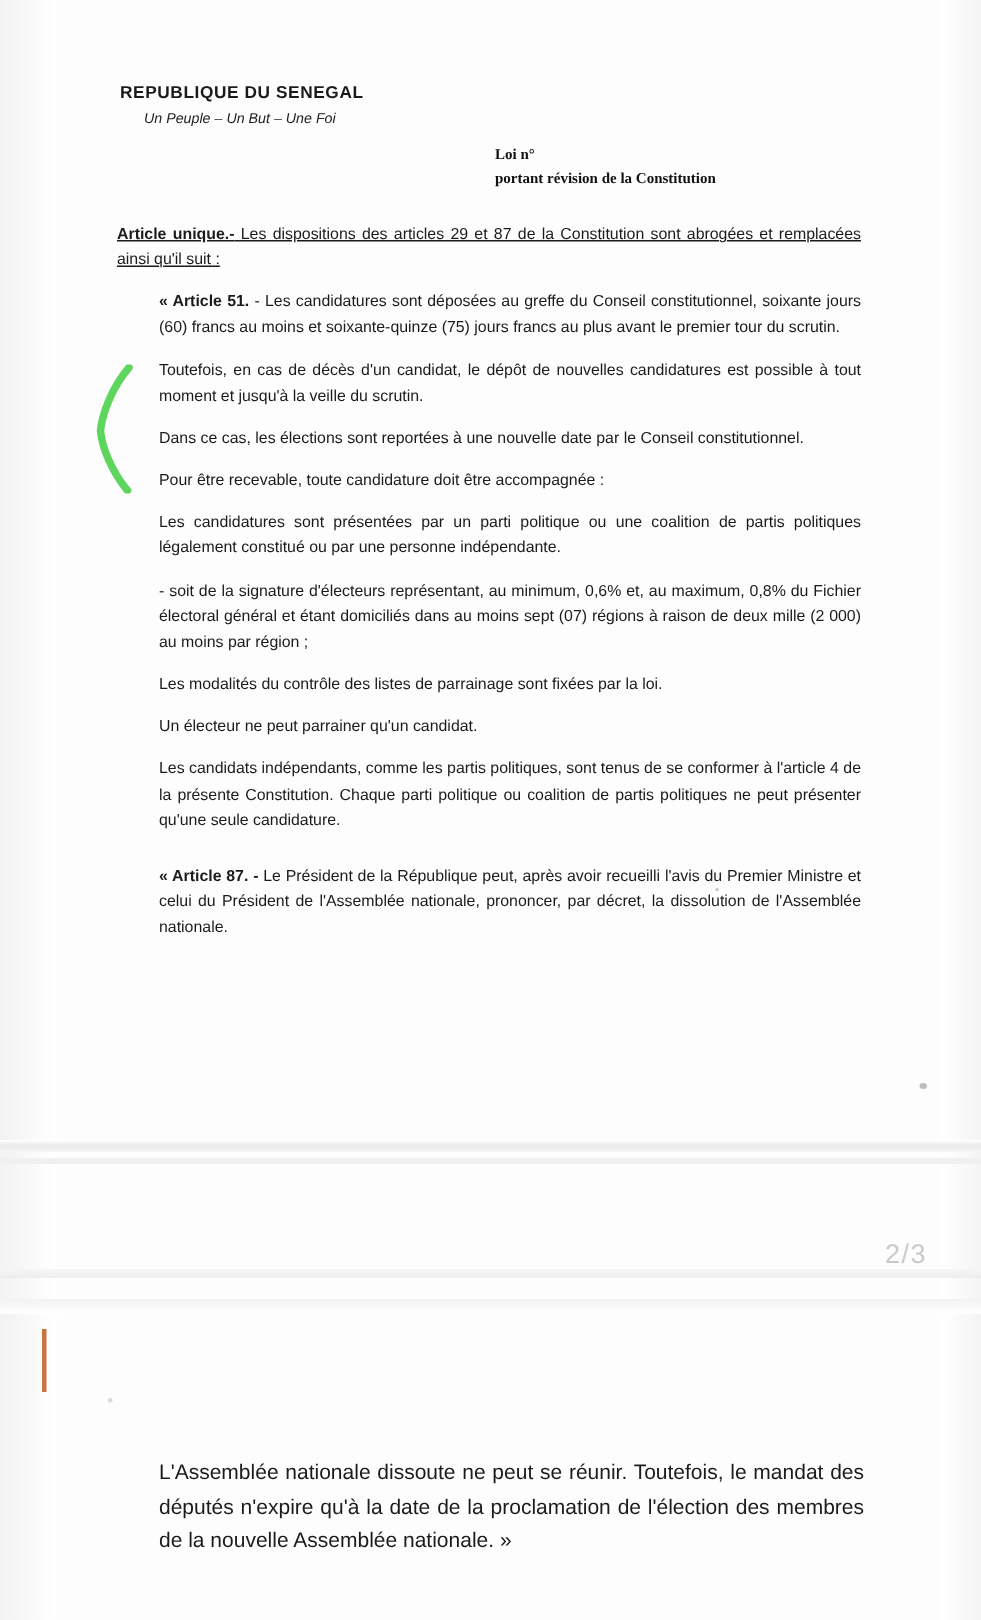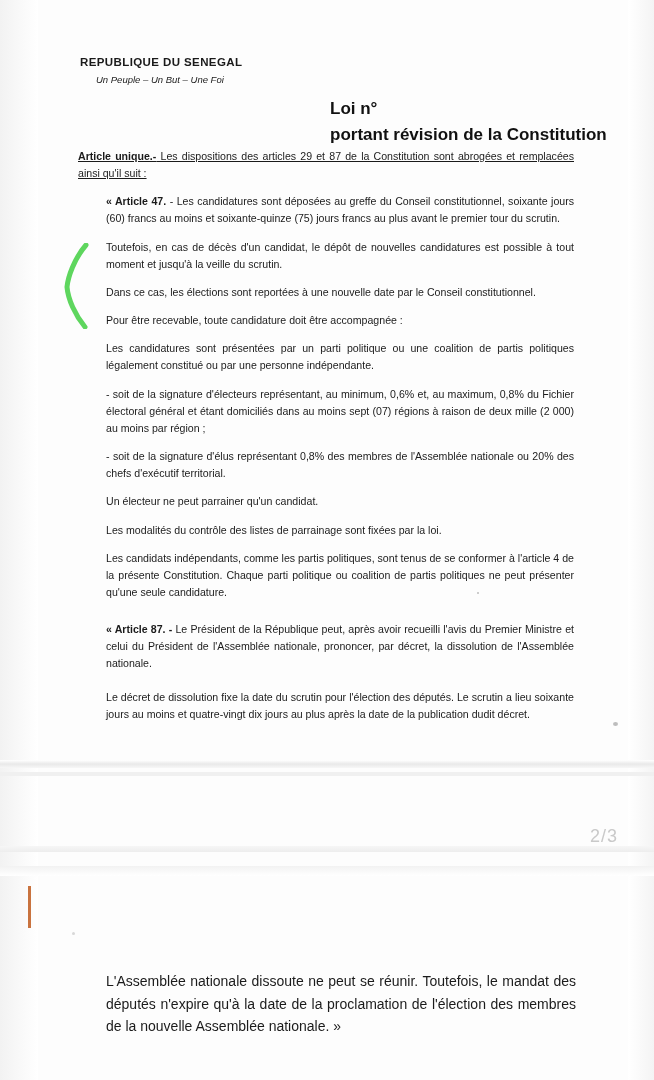--- a/index.html
+++ b/index.html
@@ -60,24 +60,25 @@
     font-style: italic;
     color: #222;
     margin-top: 6px;
     margin-left: 16px;
   }
 
   .law-head {
     position: absolute;
     left: 330px;
     top: 96px;
-    font-size: 17px;
+    font-size: 10px;
     font-weight: bold;
     line-height: 1.55;
     color: #111;
+    font-family: Liberation Serif, serif;
   }
 
   .body-text {
     position: absolute;
     left: 78px;
     top: 148px;
     width: 496px;
     font-size: 10.6px;
     line-height: 1.62;
     text-align: justify;
@@ -200,21 +201,21 @@
       <div>portant révision de la Constitution</div>
     </div>
 
     <div class="body-text">
 
       <p class="para first">
         <span class="b">Article unique.-</span><span> Les dispositions des articles 29 et 87 de la Constitution sont abrogées et remplacées ainsi qu'il suit :</span>
       </p>
 
       <p class="para indent">
-        <span class="b">« Article 47.</span><span> - Les candidatures sont déposées au greffe du Conseil constitutionnel, soixante jours (60) francs au moins et soixante-quinze (75) jours francs au plus avant le premier tour du scrutin.</span>
+        <span class="b">« Article 51.</span><span> - Les candidatures sont déposées au greffe du Conseil constitutionnel, soixante jours (60) francs au moins et soixante-quinze (75) jours francs au plus avant le premier tour du scrutin.</span>
       </p>
 
       <p class="para indent">
         <span>Toutefois, en cas de décès d'un candidat, le dépôt de nouvelles candidatures est possible à tout moment et jusqu'à la veille du scrutin.</span>
       </p>
 
       <p class="para indent">
         <span>Dans ce cas, les élections sont reportées à une nouvelle date par le Conseil constitutionnel.</span>
       </p>
 
@@ -223,43 +224,37 @@
       </p>
 
       <p class="para indent">
         <span>Les candidatures sont présentées par un parti politique ou une coalition de partis politiques légalement constitué ou par une personne indépendante.</span>
       </p>
 
       <p class="para indent">
         <span>- soit de la signature d'électeurs représentant, au minimum, 0,6% et, au maximum, 0,8% du Fichier électoral général et étant domiciliés dans au moins sept (07) régions à raison de deux mille (2 000) au moins par région ;</span>
       </p>
 
-      <p class="para indent">
-        <span>- soit de la signature d'élus représentant 0,8% des membres de l'Assemblée nationale ou 20% des chefs d'exécutif territorial.</span>
+
+      <p class="para indent">
+        <span>Les modalités du contrôle des listes de parrainage sont fixées par la loi.</span>
       </p>
 
       <p class="para indent">
         <span>Un électeur ne peut parrainer qu'un candidat.</span>
-      </p>
-
-      <p class="para indent">
-        <span>Les modalités du contrôle des listes de parrainage sont fixées par la loi.</span>
       </p>
 
       <p class="para indent">
         <span>Les candidats indépendants, comme les partis politiques, sont tenus de se conformer à l'article 4 de la présente Constitution. Chaque parti politique ou coalition de partis politiques ne peut présenter qu'une seule candidature.</span>
       </p>
 
       <p class="para indent" style="margin-top:20px;">
         <span class="b">« Article 87. -</span><span> Le Président de la République peut, après avoir recueilli l'avis du Premier Ministre et celui du Président de l'Assemblée nationale, prononcer, par décret, la dissolution de l'Assemblée nationale.</span>
       </p>
 
-      <p class="para indent" style="margin-top:16px;">
-        <span>Le décret de dissolution fixe la date du scrutin pour l'élection des députés. Le scrutin a lieu soixante jours au moins et quatre-vingt dix jours au plus après la date de la publication dudit décret.</span>
-      </p>
 
     </div>
 
     <svg class="green-bracket" viewBox="0 0 26 86">
       <path d="M22 2 C10 16, 4 34, 3 44 C4 56, 11 72, 21 84" fill="none" stroke="#5ed65e" stroke-width="5" stroke-linecap="round"></path>
     </svg>
 
     <div class="speck" style="left:613px; top:722px; width:5px; height:4px;"></div>
     <div class="speck" style="left:477px; top:592px; width:2px; height:2px;"></div>
     <div class="speck" style="left:72px; top:932px; width:3px; height:3px; background:#d8d8d8;"></div>

